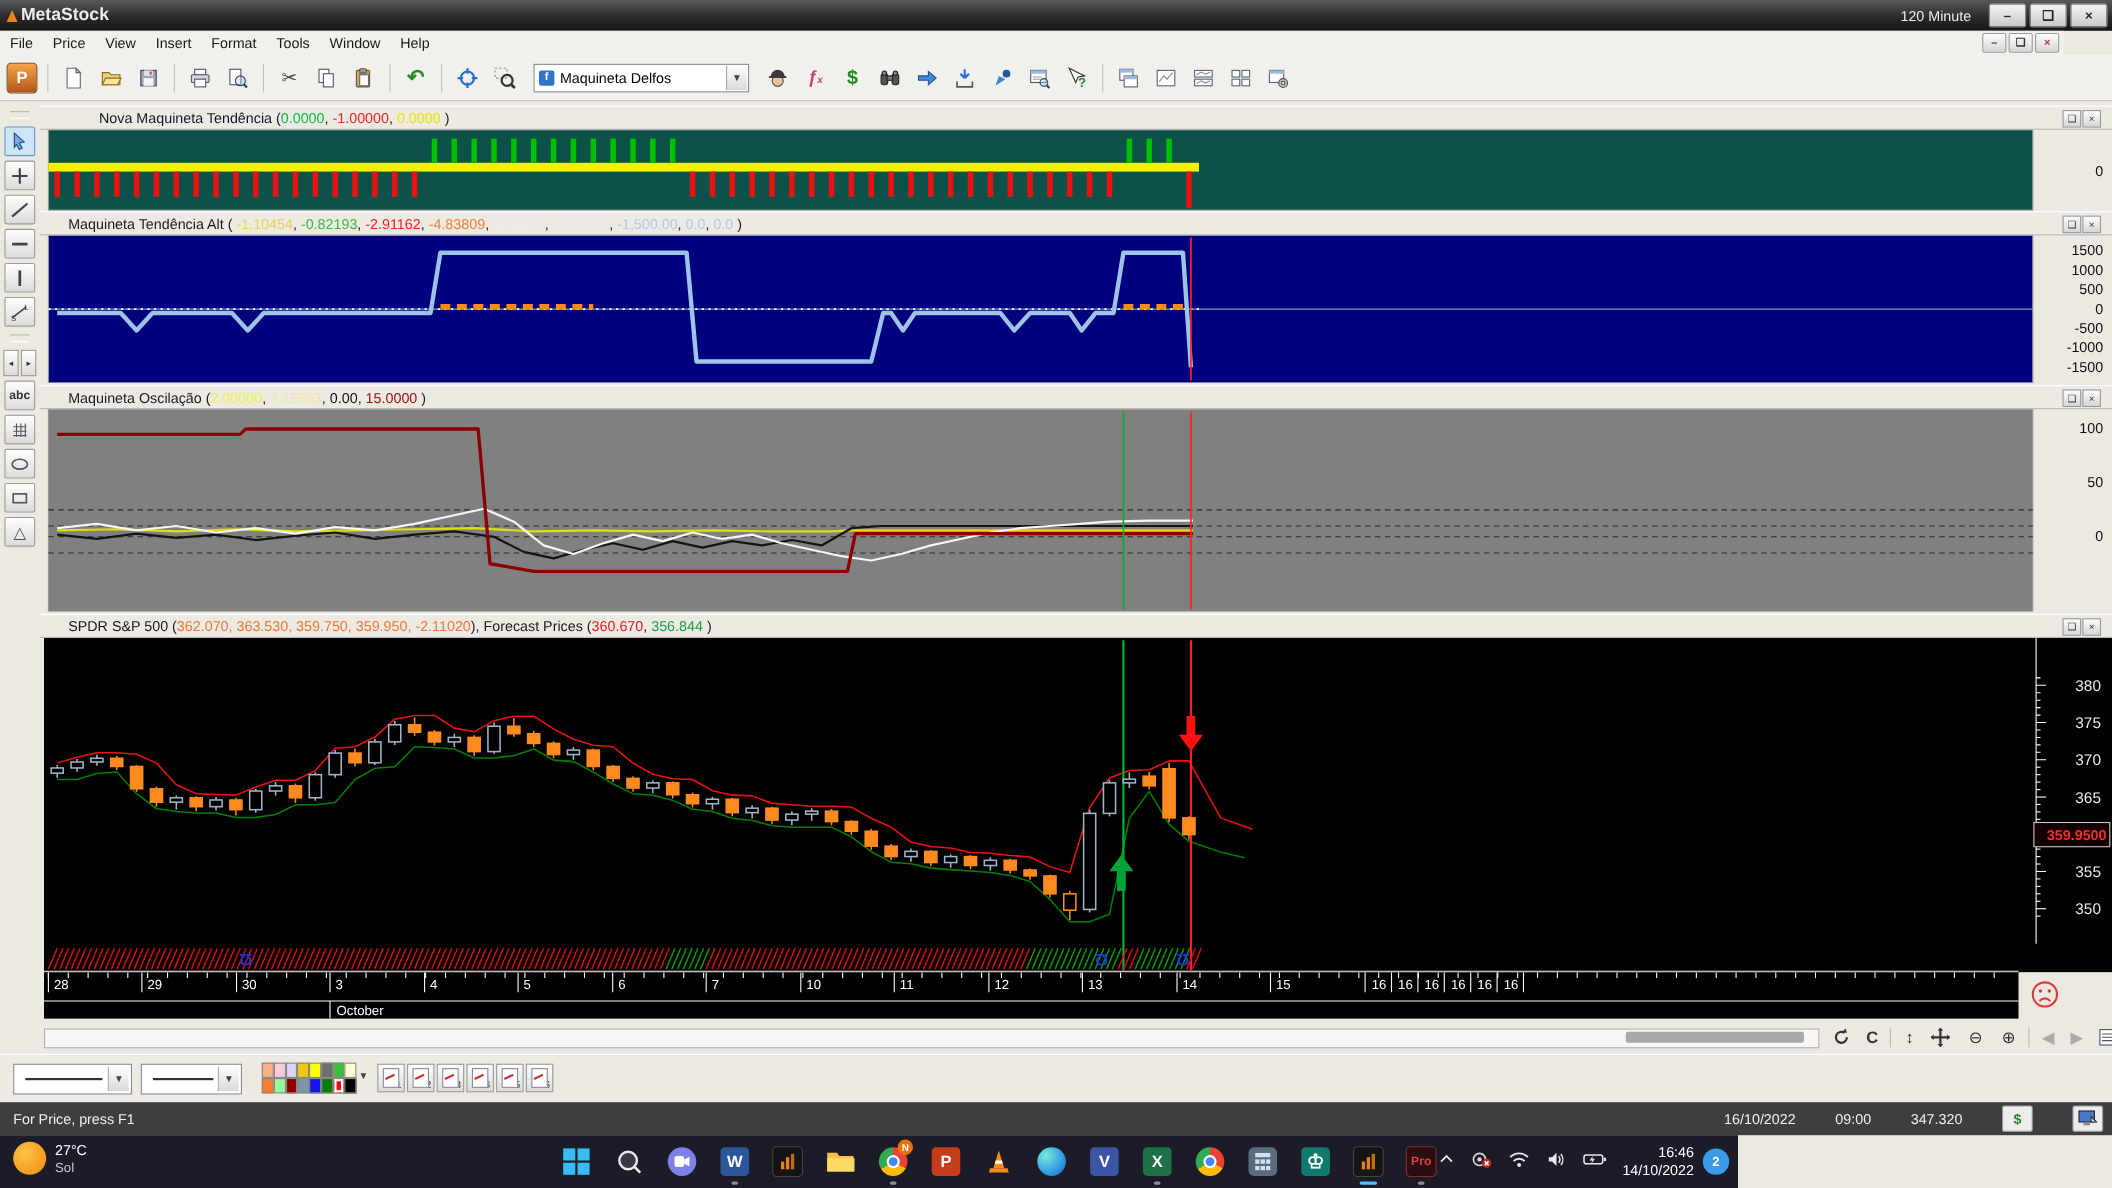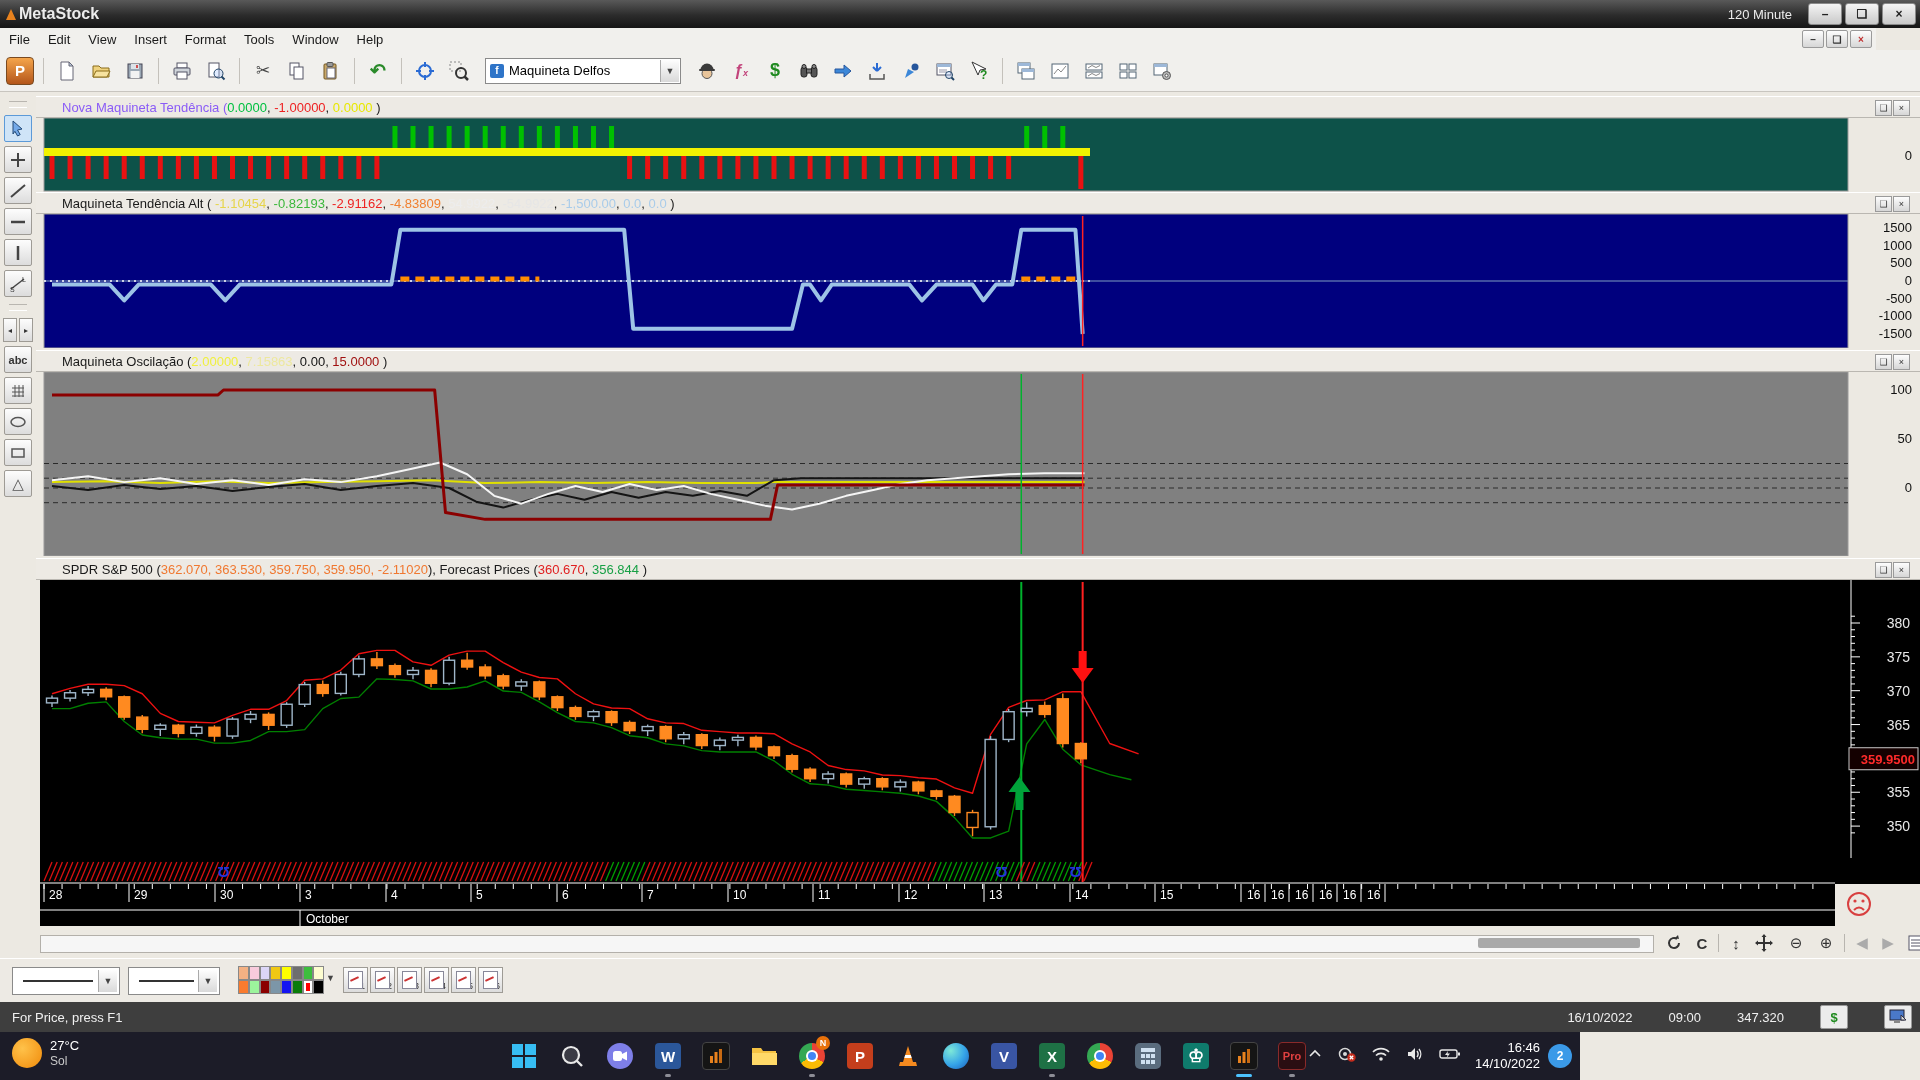--- a/index.html
+++ b/index.html
@@ -109,21 +109,21 @@
   <div id="interval">120 Minute</div>
   <div id="titlebtns">
     <div class="winbtn">–</div>
     <div class="winbtn">❑</div>
     <div class="winbtn">×</div>
   </div>
 </div>
 
 <div id="menubar" class="abs">
   <span class="mi">File</span>
-  <span class="mi">Edit</span>
+  <span class="mi">Price</span>
   <span class="mi">View</span>
   <span class="mi">Insert</span>
   <span class="mi">Format</span>
   <span class="mi">Tools</span>
   <span class="mi">Window</span>
   <span class="mi">Help</span>
   <div id="menubtns">
     <div class="mwbtn">–</div>
     <div class="mwbtn">❑</div>
     <div class="mwbtn close">×</div>
@@ -366,21 +366,21 @@
       <svg width="18" height="18" viewBox="0 0 18 18">
         <rect x="3" y="5" width="12" height="8" fill="none" stroke="#555" stroke-width="1.5"></rect>
       </svg>
     </div>
   <div class="ltbtn">
       <span style="font-size:15px;color:#555">△</span>
     </div>
 </div>
 
 <div class="phead abs" style="top:96px">
-  <span><span style="color: #8b5cf6;">Nova Maquineta Tendência (</span><span style="color: rgb(0, 192, 64);">0.0000</span><span style="color: rgb(26, 26, 26);">, </span><span style="color: rgb(238, 34, 34);">-1.00000</span><span style="color: rgb(26, 26, 26);">, </span><span style="color: rgb(232, 232, 0);">0.0000</span><span style="color: rgb(26, 26, 26);"> )</span></span>
+  <span><span style="color: #0f172a; margin-left: 28px;">Nova Maquineta Tendência (</span><span style="color: rgb(0, 192, 64);">0.0000</span><span style="color: rgb(26, 26, 26);">, </span><span style="color: rgb(238, 34, 34);">-1.00000</span><span style="color: rgb(26, 26, 26);">, </span><span style="color: rgb(232, 232, 0);">0.0000</span><span style="color: rgb(26, 26, 26);"> )</span></span>
   <div class="hbtn" style="right:28px">❑</div>
   <div class="hbtn" style="right:10px">×</div>
 </div>
 <div class="phead abs" style="top:192px">
   <span><span style="color: rgb(26, 26, 26);">Maquineta Tendência Alt ( </span><span style="color: rgb(230, 213, 74);">-1.10454</span><span style="color: rgb(26, 26, 26);">, </span><span style="color: rgb(60, 184, 60);">-0.82193</span><span style="color: rgb(26, 26, 26);">, </span><span style="color: rgb(238, 34, 34);">-2.91162</span><span style="color: rgb(26, 26, 26);">, </span><span style="color: rgb(240, 128, 48);">-4.83809</span><span style="color: rgb(26, 26, 26);">, </span><span style="color: rgb(237, 237, 237);">54.9922</span><span style="color: rgb(26, 26, 26);">, </span><span style="color: rgb(230, 230, 230);">-54.9922</span><span style="color: rgb(26, 26, 26);">, </span><span style="color: rgb(169, 204, 234);">-1,500.00</span><span style="color: rgb(26, 26, 26);">, </span><span style="color: rgb(169, 204, 234);">0.0</span><span style="color: rgb(26, 26, 26);">, </span><span style="color: rgb(169, 204, 234);">0.0</span><span style="color: rgb(26, 26, 26);"> )</span></span>
   <div class="hbtn" style="right:28px">❑</div>
   <div class="hbtn" style="right:10px">×</div>
 </div>
 <div class="phead abs" style="top:350px">
   <span><span style="color: rgb(26, 26, 26);">Maquineta Oscilação (</span><span style="color: rgb(240, 240, 62);">2.00000</span><span style="color: rgb(26, 26, 26);">, </span><span style="color: rgb(237, 232, 158);">7.15863</span><span style="color: rgb(26, 26, 26);">, </span><span style="color: rgb(17, 17, 17);">0.00</span><span style="color: rgb(26, 26, 26);">, </span><span style="color: rgb(160, 16, 16);">15.0000</span><span style="color: rgb(26, 26, 26);"> )</span></span>

